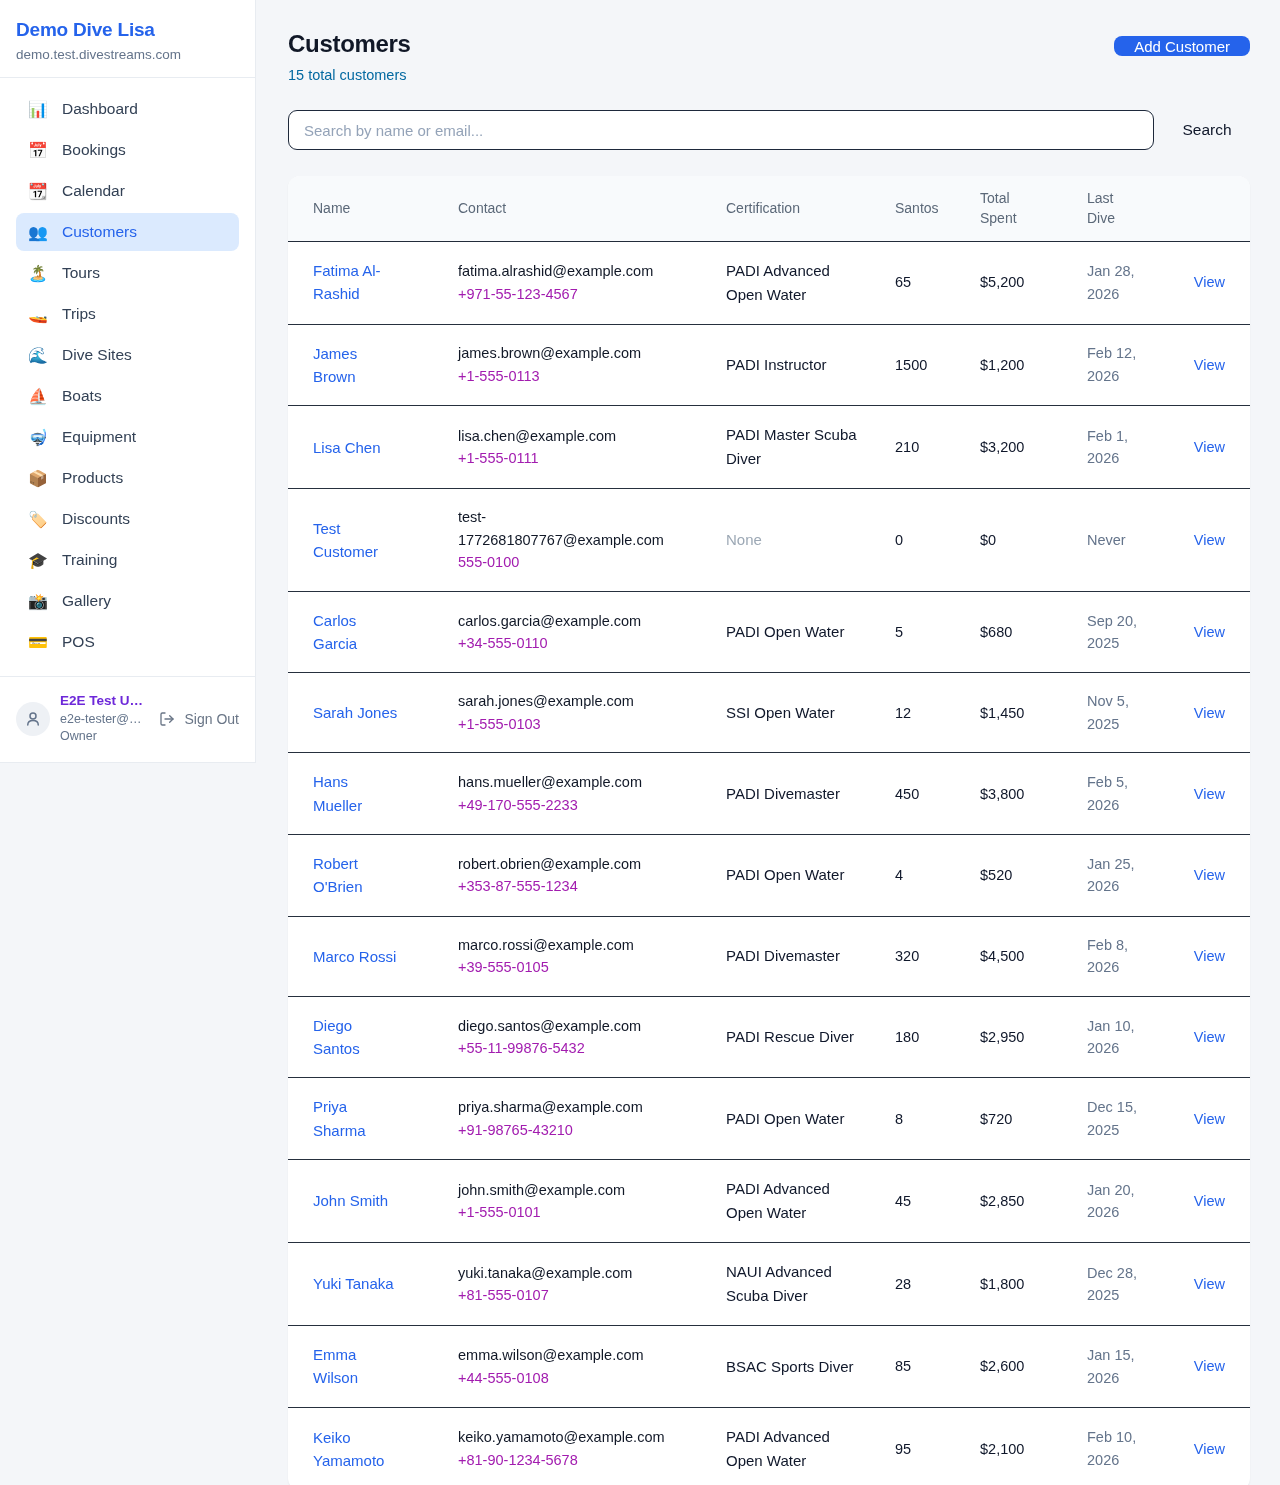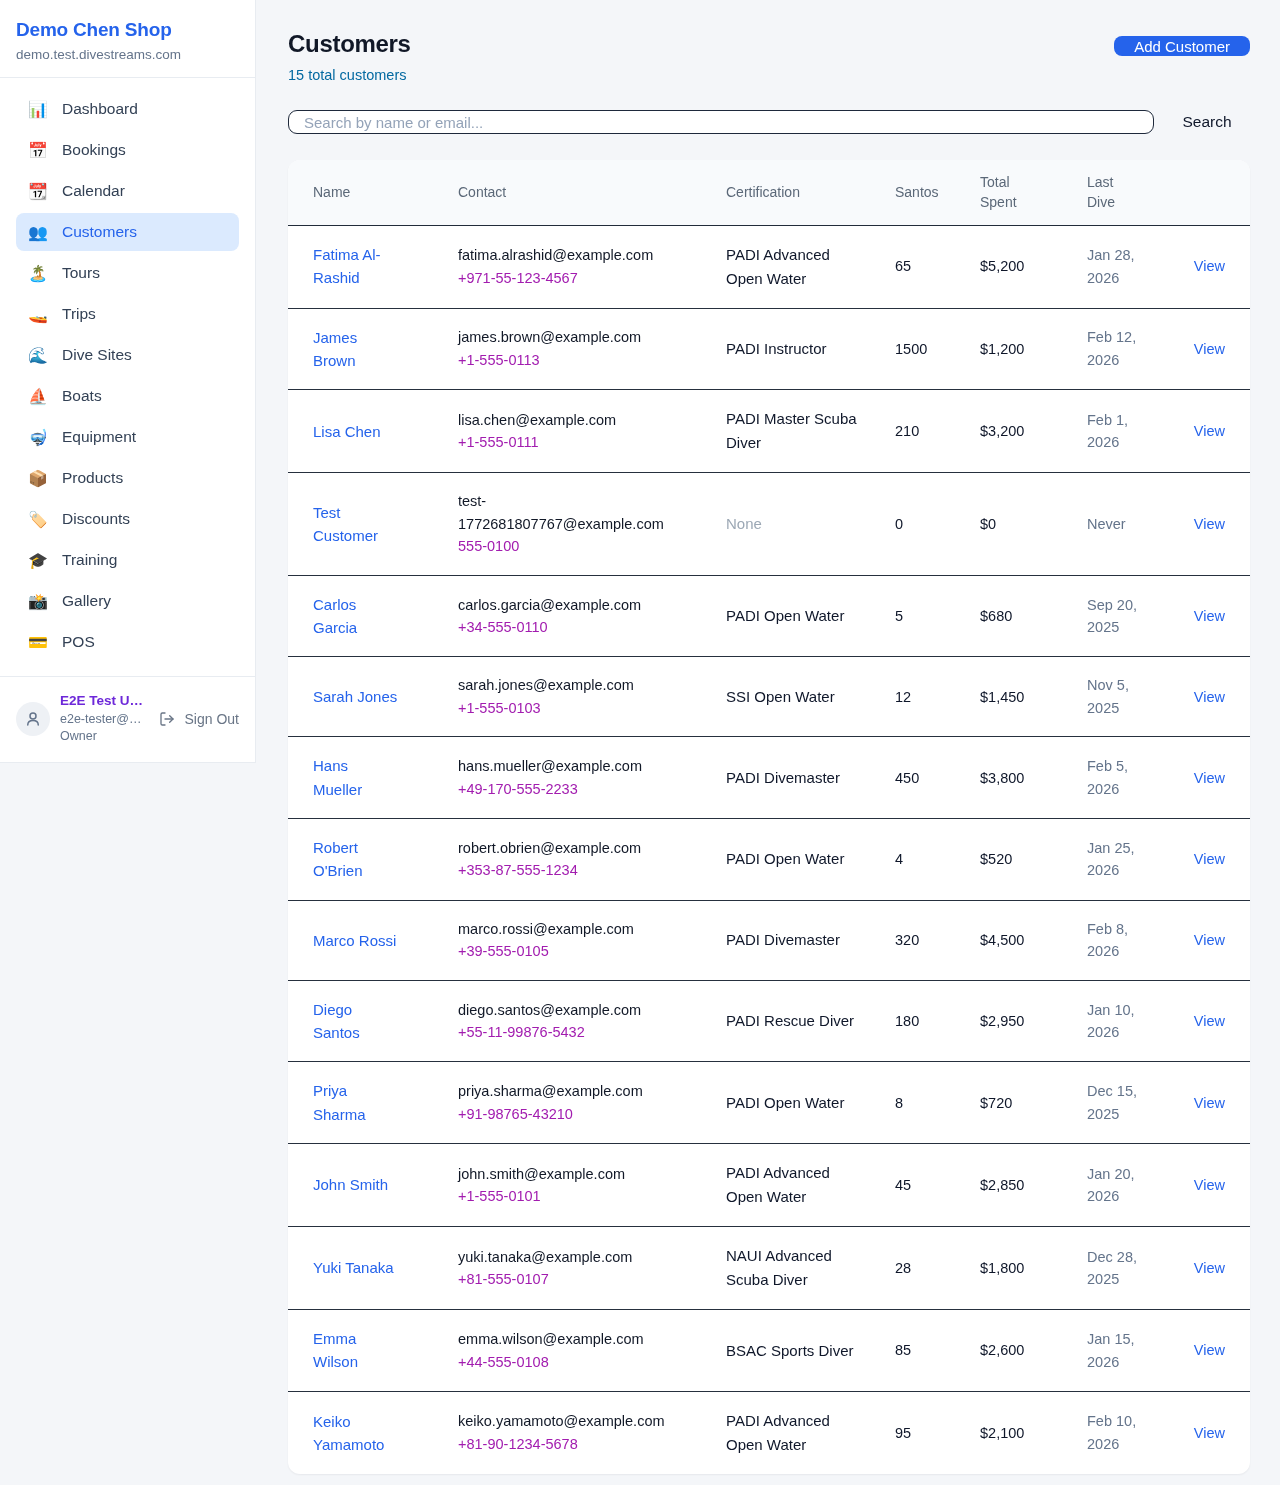--- a/index.html
+++ b/index.html
@@ -52,21 +52,21 @@
   .head-row { display:flex; justify-content:space-between; align-items:flex-start; }
   .page-title { margin:0; font-size:24px; font-weight:700; letter-spacing:-0.3px; color:#111827; }
   .page-subtitle { color:#0369a1; font-size:14.5px; margin-top:9px; }
   .btn-primary {
     background:#2563eb; color:#ffffff; border:none; border-radius:8px;
     height:20px; padding:0 20px; font-size:15px; font-weight:500;
     font-family:inherit; cursor:pointer; margin-top:6px;
   }
   .search-row { display:flex; align-items:center; margin-top:27px; }
   .search-input {
-    flex:1; height:24px; background:#fff;
+    flex:1; height:40px; background:#fff;
     border:1.5px solid #1e293b; border-radius:9px;
     padding:0 15px; font-size:15px; color:#b91c1c; font-family:inherit; outline:none;
   }
   .search-input::placeholder { color:#94a3b8; }
   .search-btn {
     margin-left:10px; width:86px; text-align:center;
     background:none; border:none; padding:0; cursor:pointer;
     font-size:15.5px; color:#0f172a; font-family:inherit;
   }
 
@@ -103,21 +103,21 @@
   td.c-view { text-align:right; padding-right:25px; }
   .view-link { color:#2563eb; font-size:14.5px; text-decoration:none; cursor:pointer; }
 </style>
 </head>
 <body>
 
 <div class="app">
 
   <aside class="sidebar">
     <div class="sidebar-header">
-      <div class="shop-name">Demo Chen Shop</div>
+      <div class="shop-name">Demo Dive Lisa</div>
       <div class="shop-domain">demo.test.divestreams.com</div>
     </div>
     <div class="sidebar-divider"></div>
     <nav class="nav">
 
         <div class="nav-item">
           <span class="nav-icon">📊</span>
           <span class="nav-label">Dashboard</span>
         </div>
 

